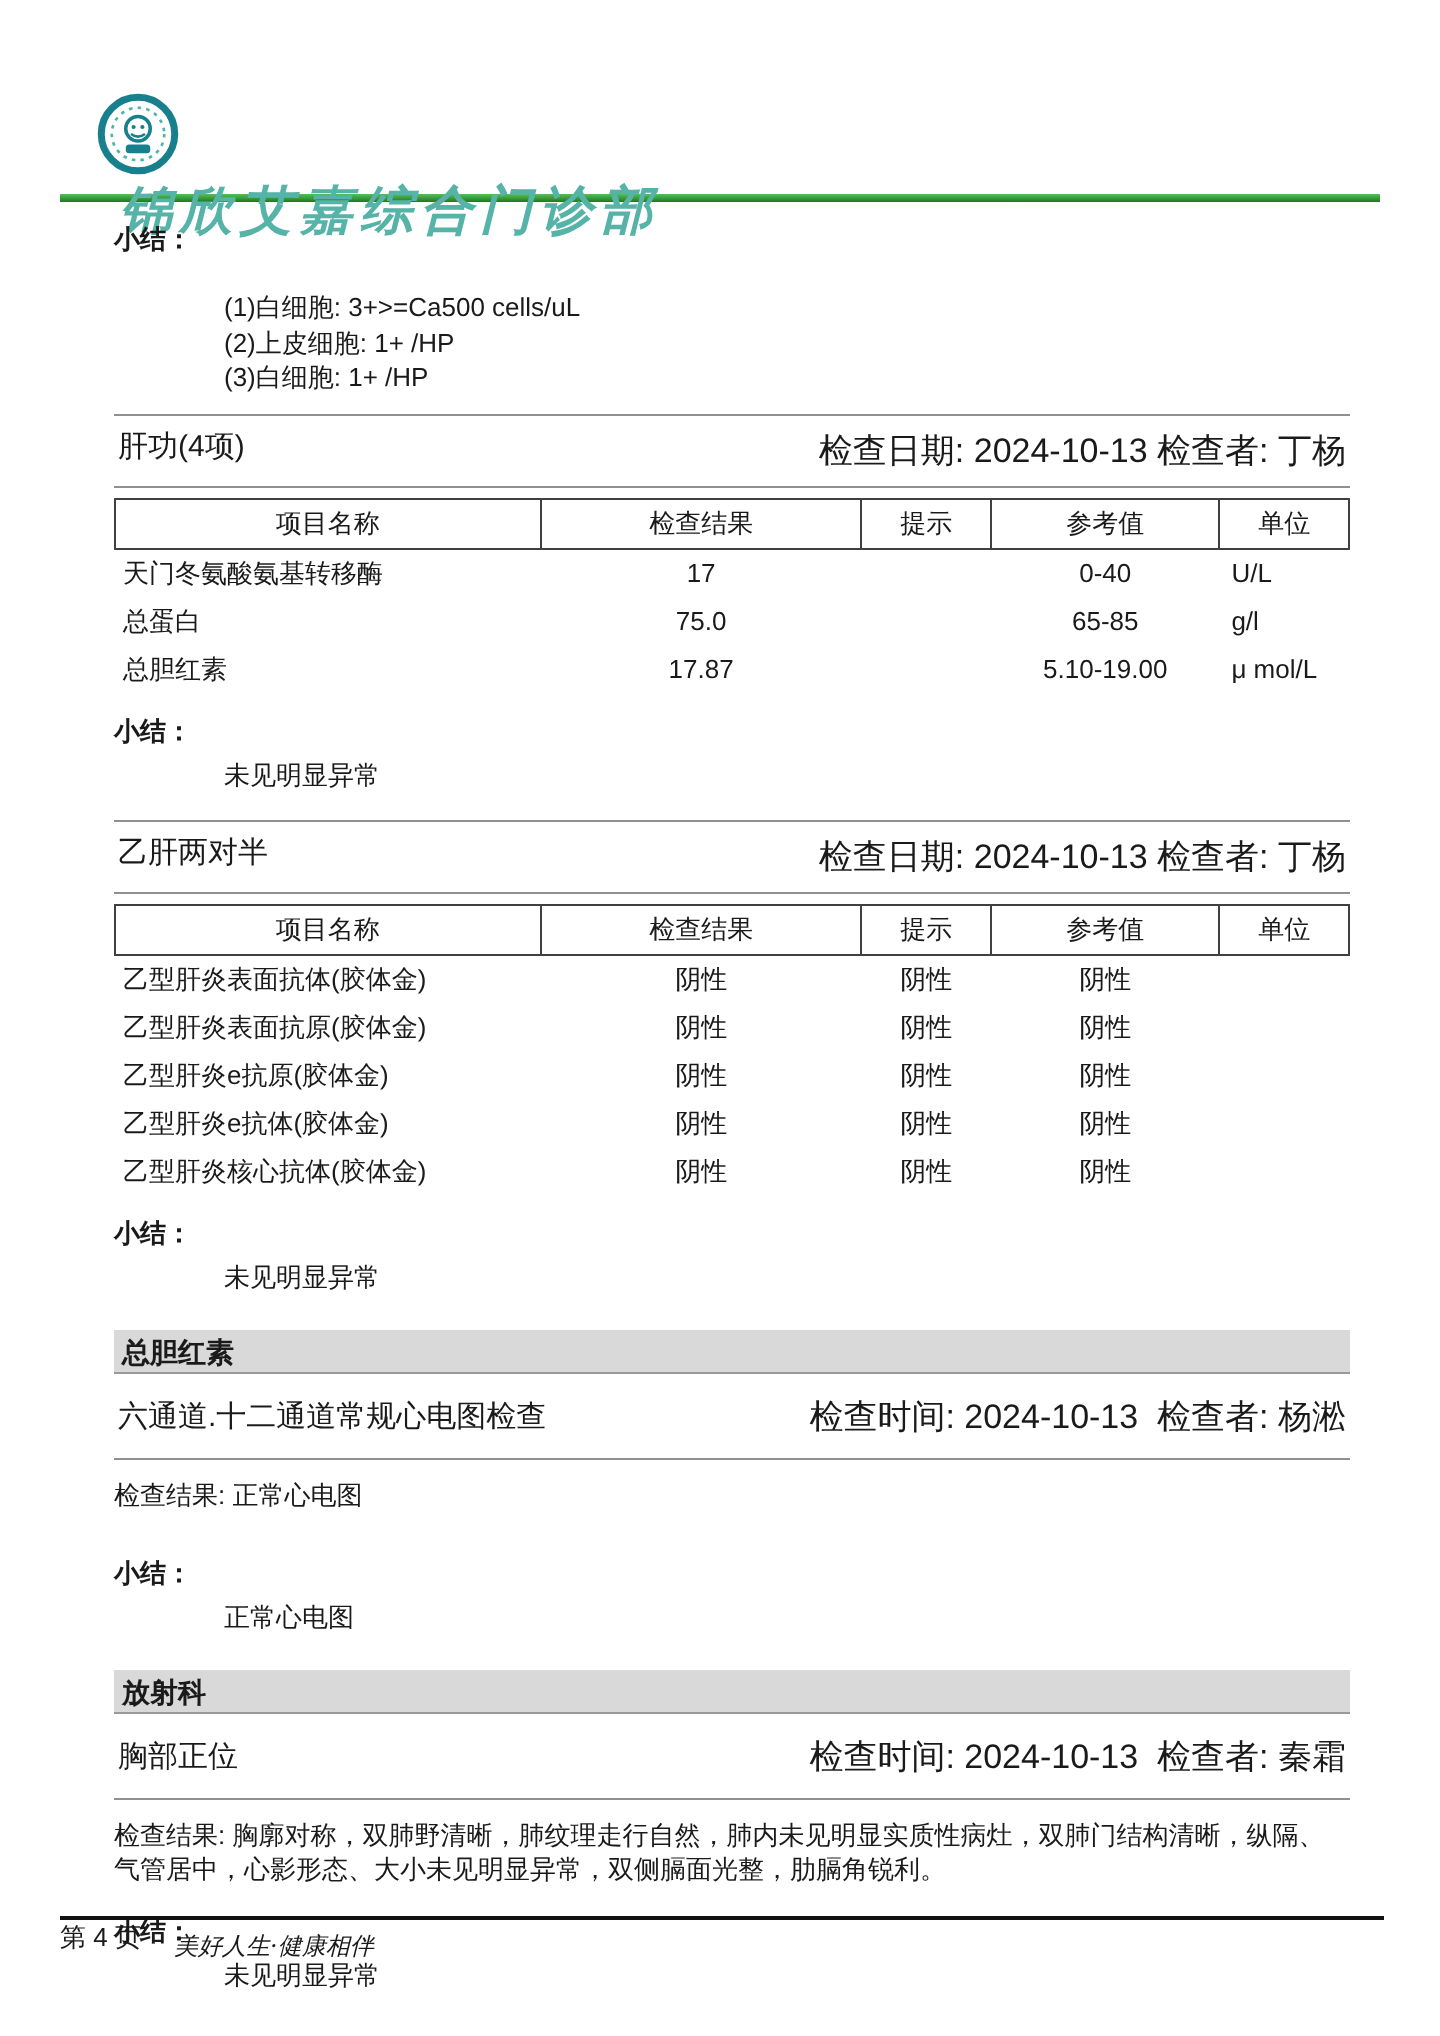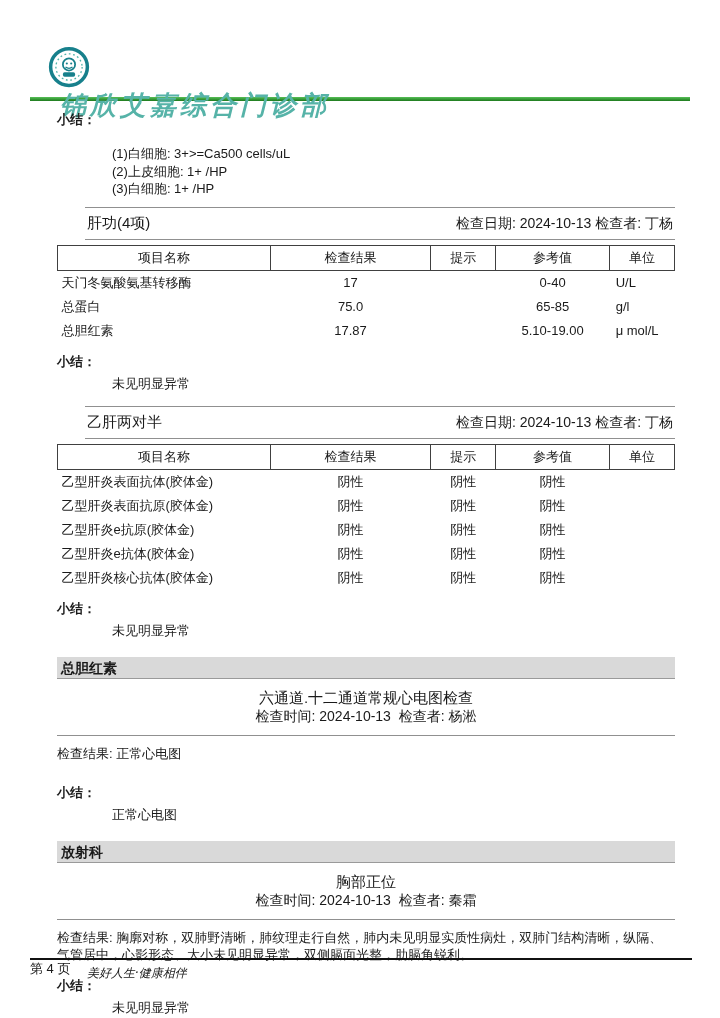--- a/index.html
+++ b/index.html
@@ -55,29 +55,28 @@
 
   .summary-block { margin-top: 2px; }
   .summary-label { font-weight: bold; font-size: 13px; }
   .summary-lines { padding-left: 55px; margin-top: 16px; }
   .summary-lines div { line-height: 17.5px; white-space: pre; }
   .summary-text { padding-left: 55px; margin-top: 4px; line-height: 17px; }
 
   .sec-title-row {
     display: flex;
     justify-content: space-between;
-    align-items: flex-end;
+    align-items: flex-start;
     border-top: 1px solid #909090;
     border-bottom: 1px solid #909090;
     padding: 6px 2px;
     margin-top: 9px;
-    margin-left: 28px;
   }
   .sec-title { font-size: 15px; }
-  .sec-meta { font-size: 14px; white-space: pre; }
+  .sec-meta { font-size: 17px; white-space: pre; }
 
   table.result-table {
     width: 100%;
     border-collapse: collapse;
     margin-top: 5px;
     font-size: 13px;
     table-layout: fixed;
   }
   table.result-table thead th {
     border: 1px solid #404040;
@@ -107,21 +106,20 @@
     padding: 3px 4px;
     height: 22px;
     line-height: 16px;
   }
   .exam-title-row {
     display: flex;
     justify-content: space-between;
     align-items: center;
     border-bottom: 1px solid #909090;
     padding: 10px 2px 9px 2px;
-    flex-direction: column;
   }
   .result-line {
     margin-top: 9px;
     line-height: 17px;
   }
 
   
   .footer {
     position: absolute;
     left: 30px;

